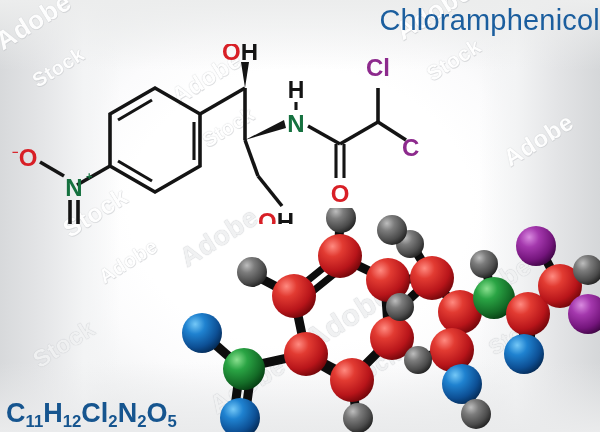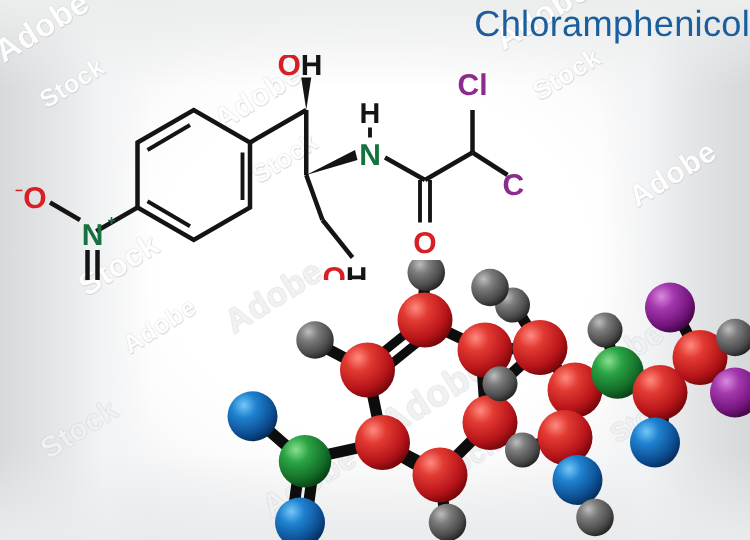--- a/index.html
+++ b/index.html
@@ -248,14 +248,17 @@
       <circle cx="368" cy="106" r="22" fill="url(#gC)"></circle>
       <circle cx="364" cy="146" r="20" fill="url(#gO)"></circle>
       <circle cx="400" cy="78" r="22" fill="url(#gC)"></circle>
       <circle cx="376" cy="38" r="20" fill="url(#gCl)"></circle>
       <circle cx="428" cy="62" r="15" fill="url(#gH)"></circle>
       <circle cx="428" cy="106" r="20" fill="url(#gCl)"></circle>
       <circle cx="232" cy="22" r="15" fill="url(#gH)"></circle>
     </g>
   </svg>
 
+  <div class="formula">
+    <span>C</span><sub>11</sub><span>H</span><sub>12</sub><span>Cl</span><sub>2</sub><span>N</span><sub>2</sub><span>O</span><sub>5</sub>
+  </div>
 
 </div>
 
 </body></html>

